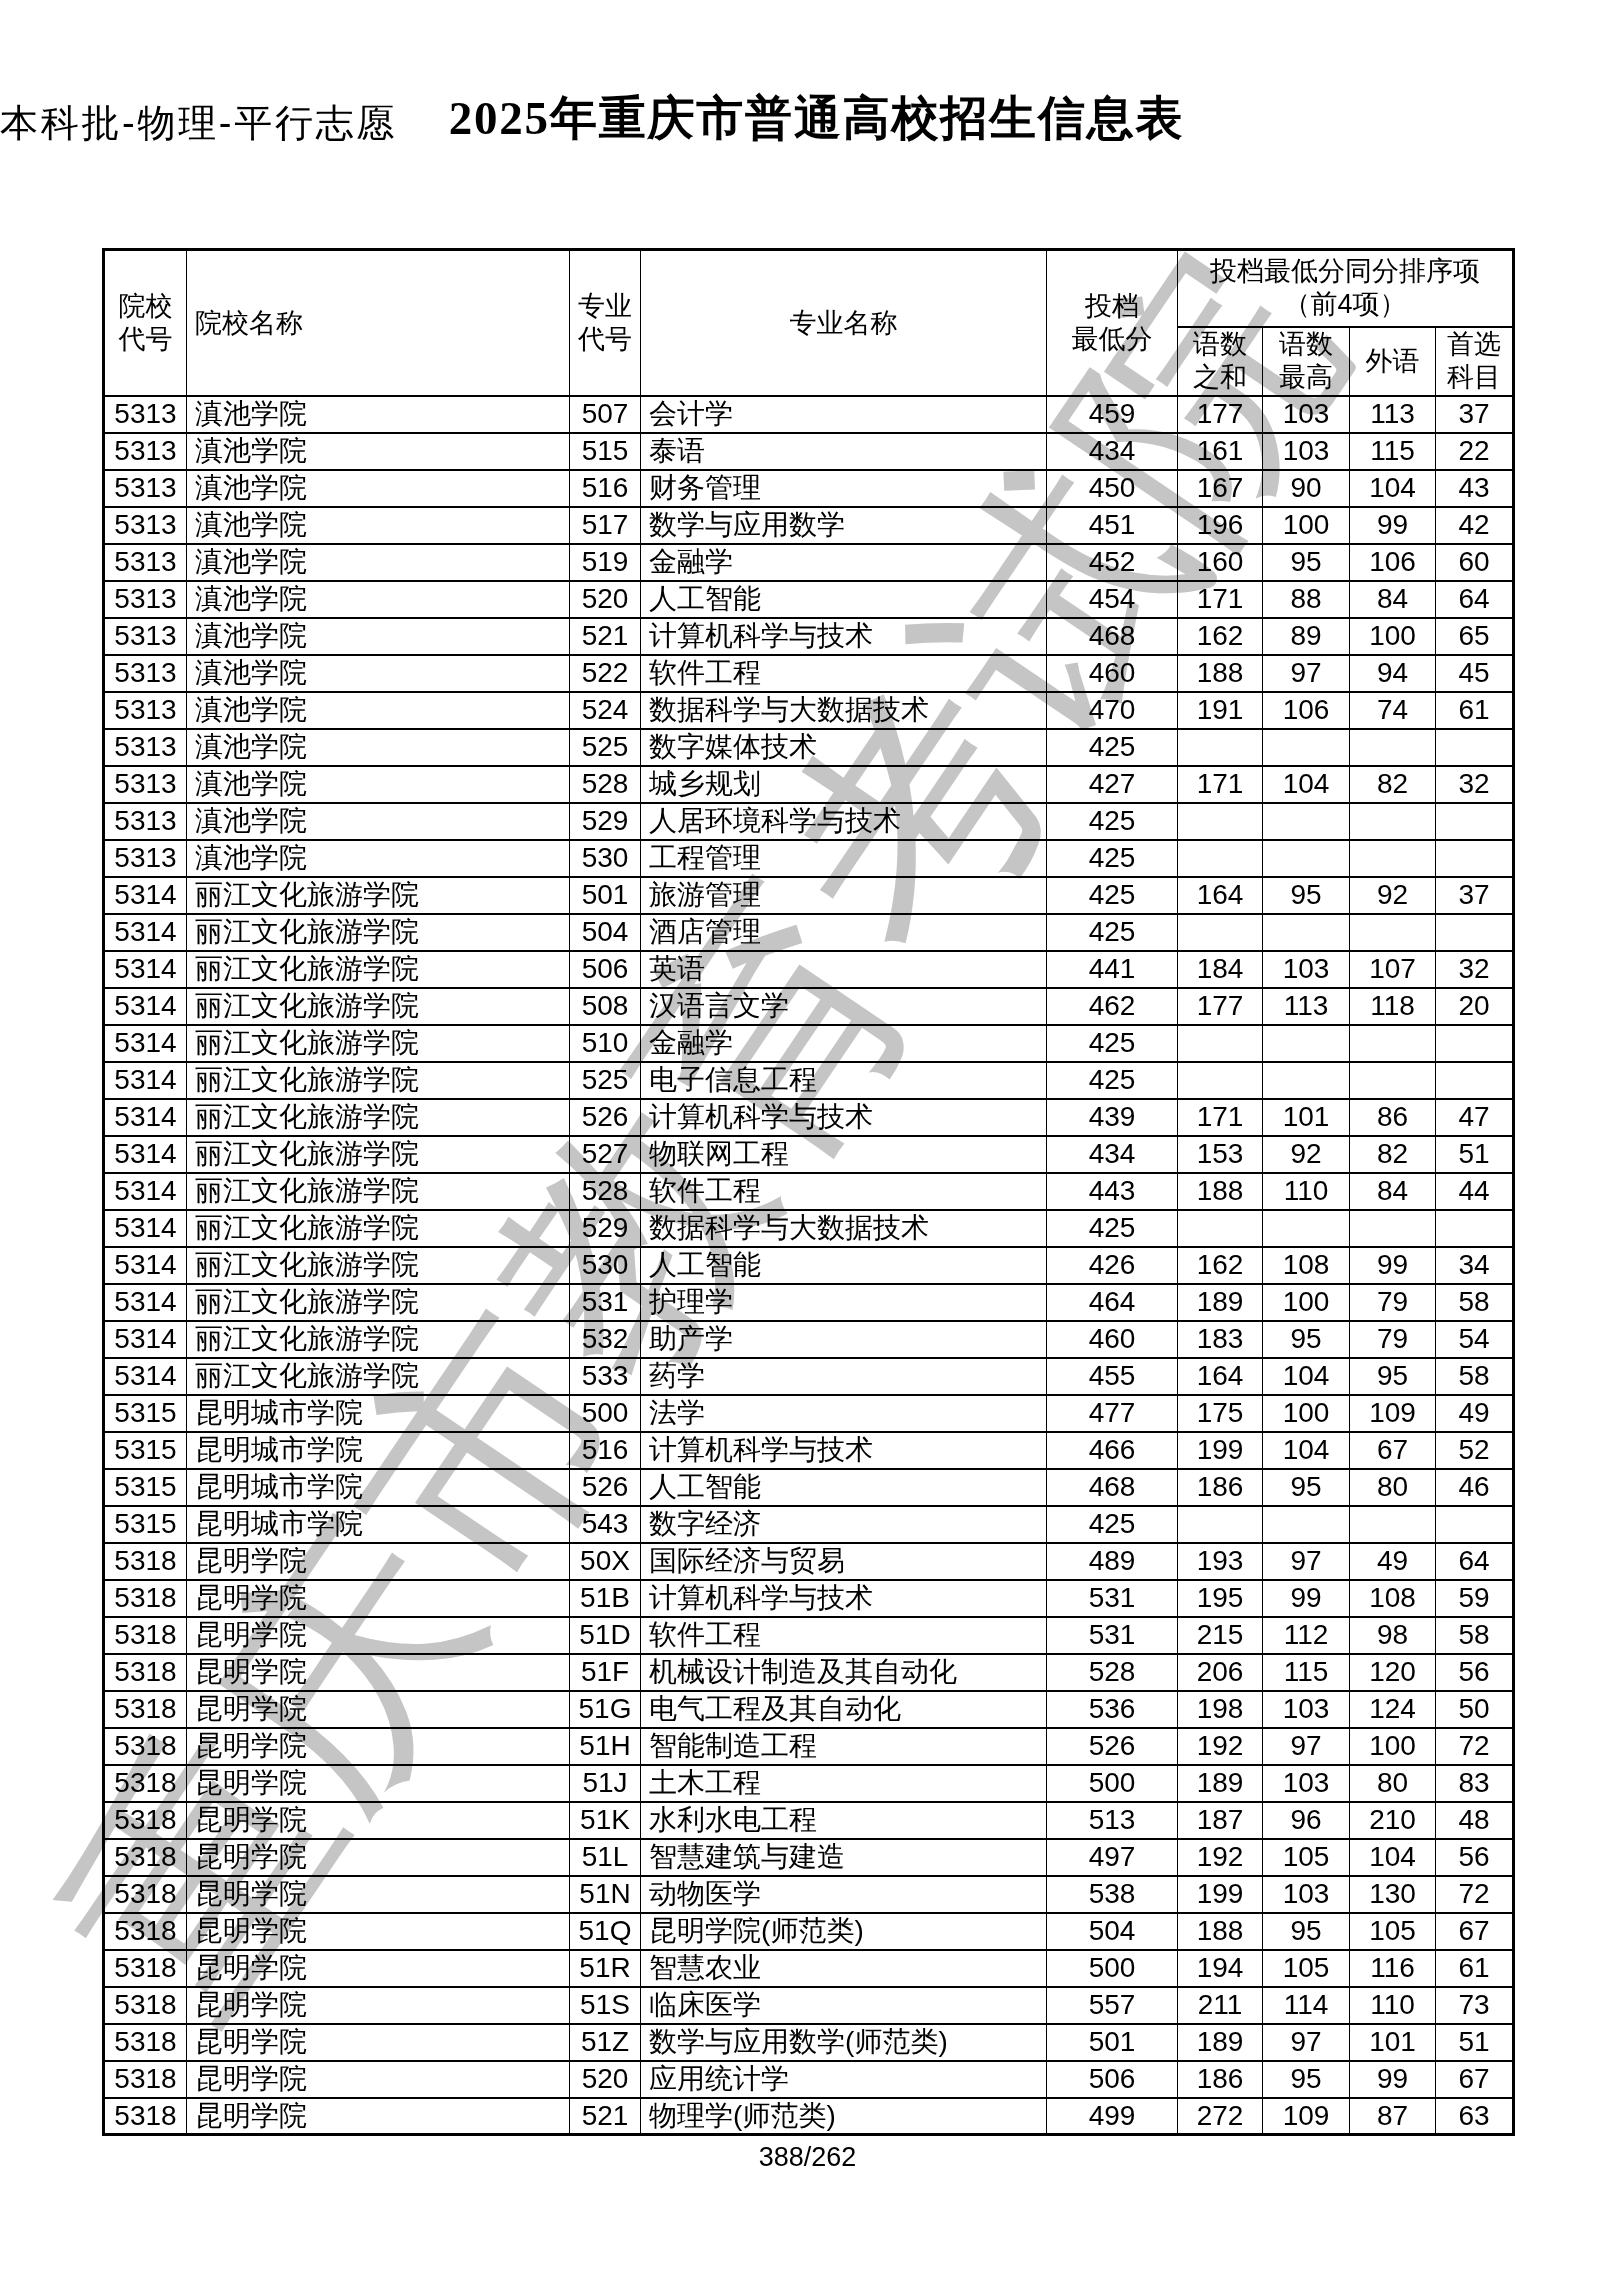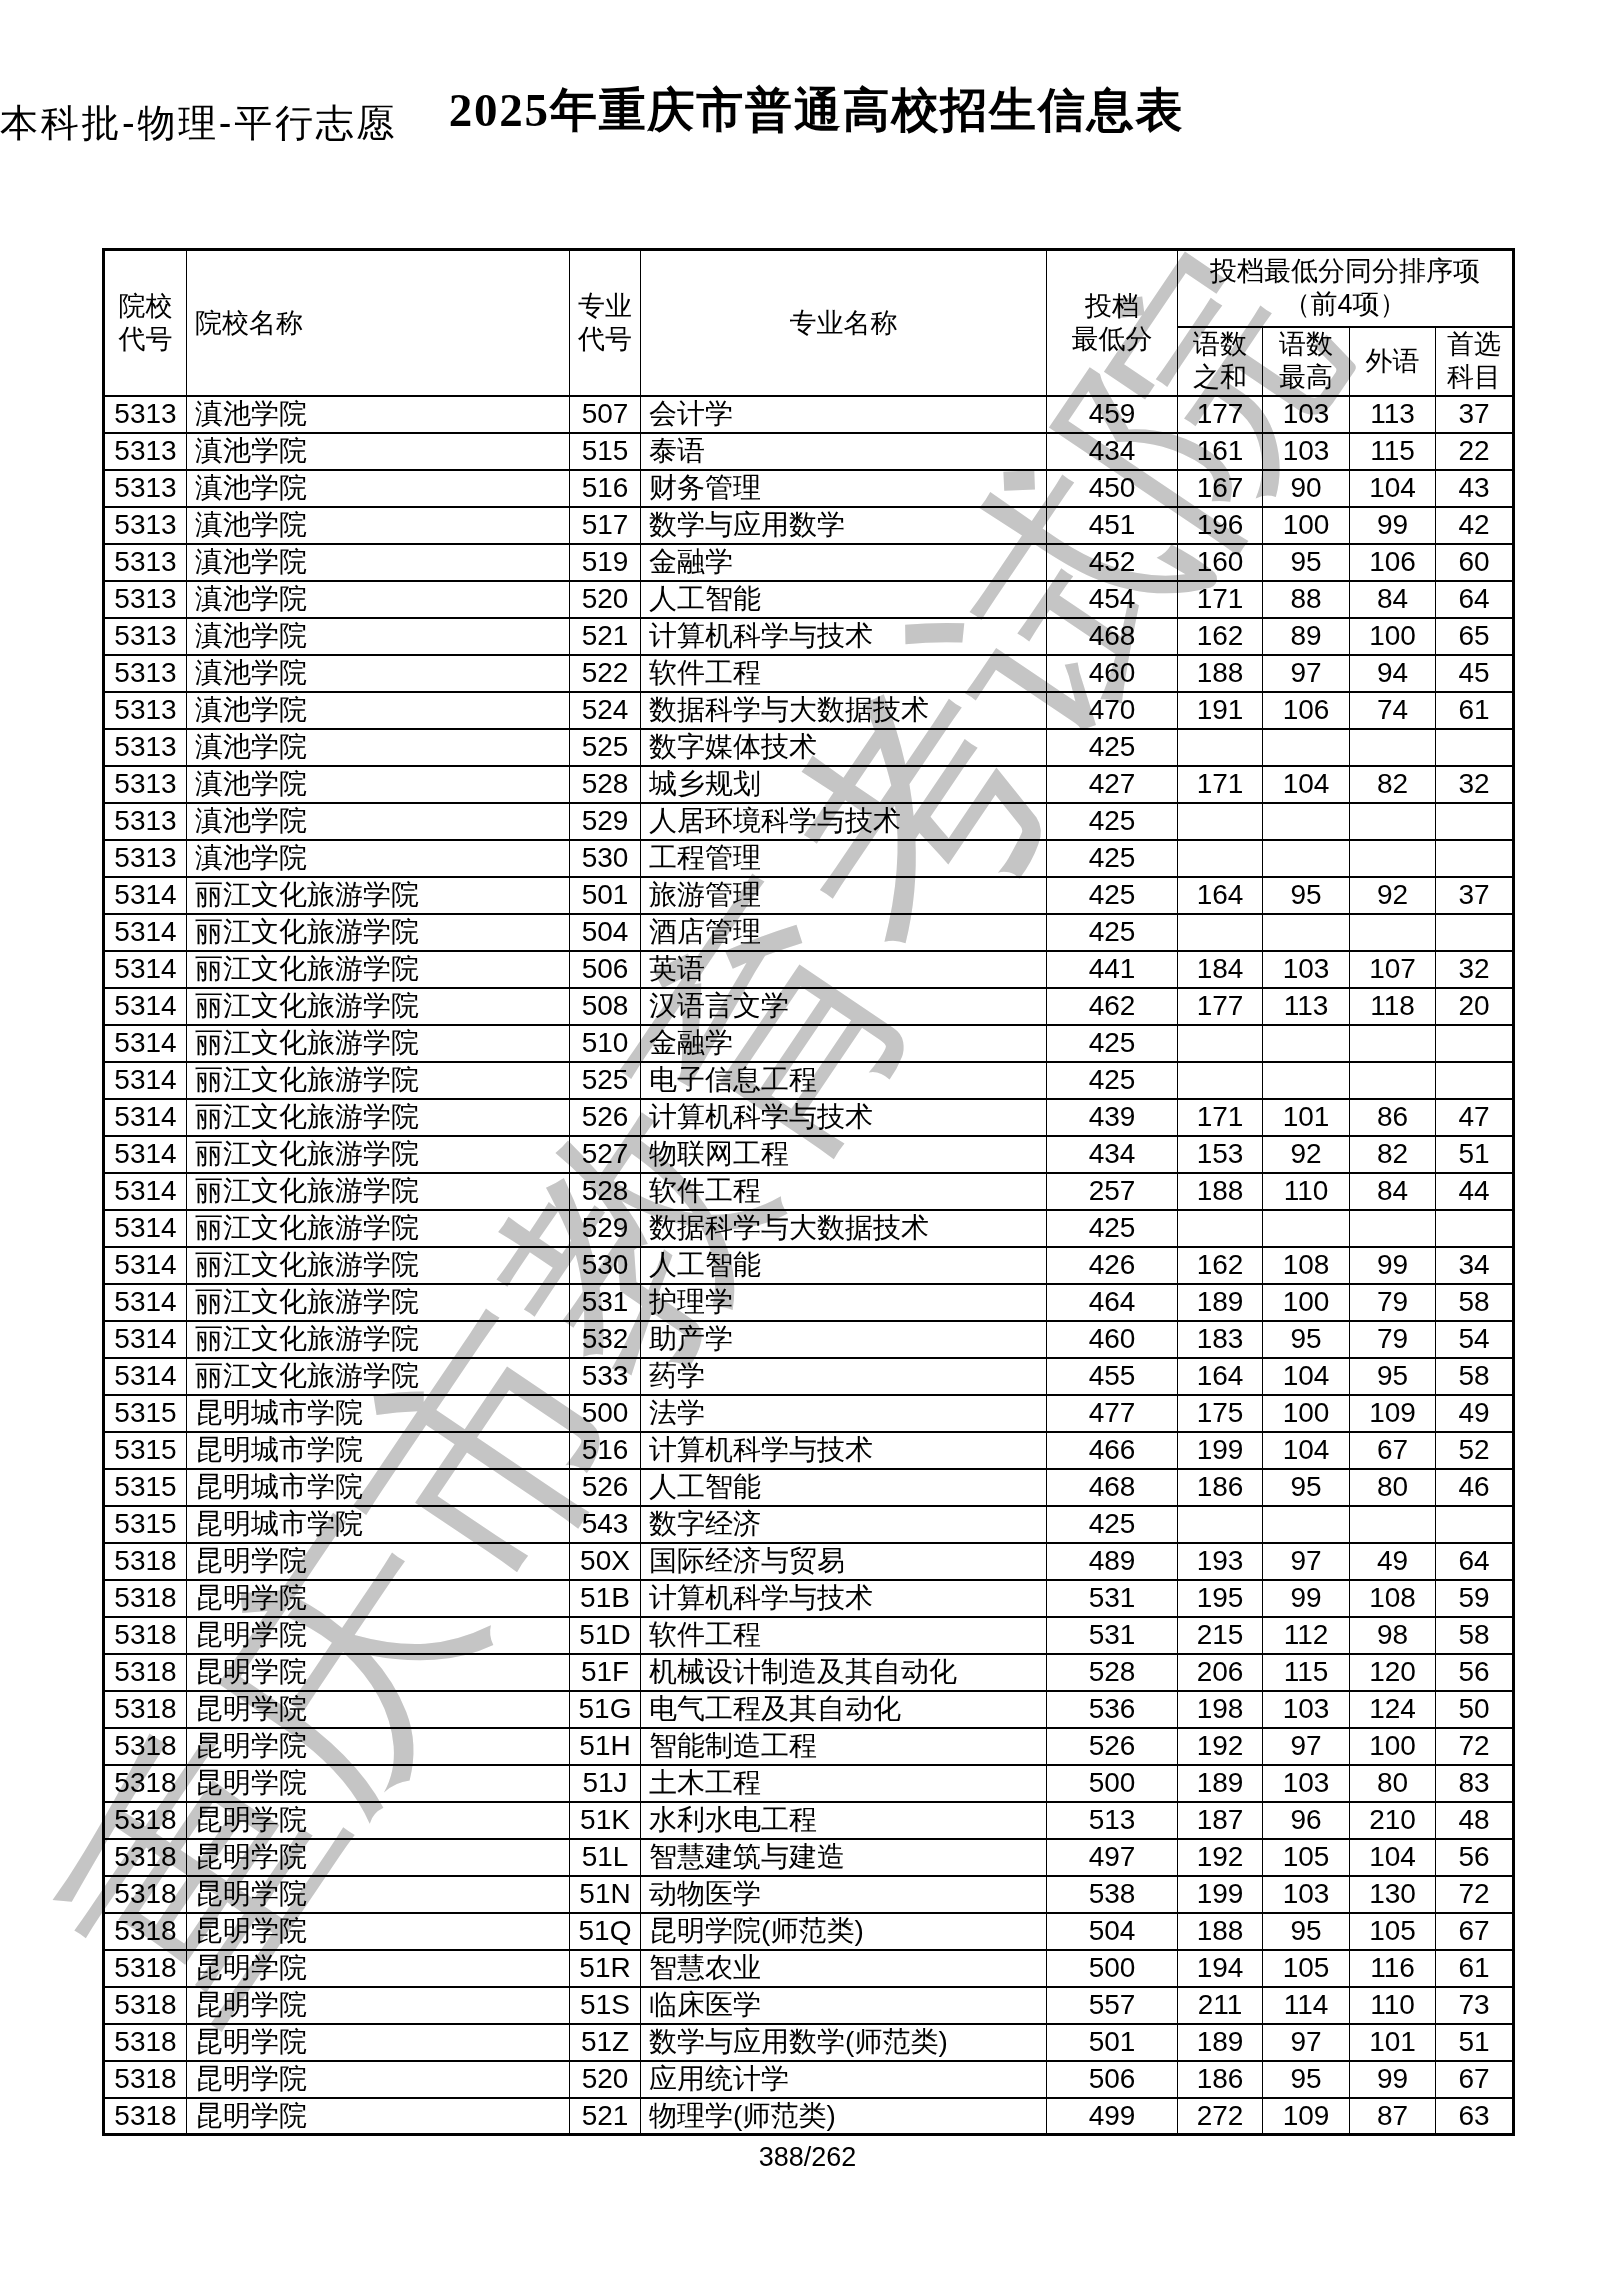--- a/index.html
+++ b/index.html
@@ -31,21 +31,21 @@
     top: 71px;
     width: 100%;
     text-align: center;
     z-index: 1;
   }
   .doc-title {
     font-family: "Liberation Serif", serif;
     font-size: 47px;
     font-weight: 600;
     letter-spacing: 1.8px;
-    margin: 8px;
+    margin: 16px;
     padding-left: 18px;
   }
   .doc-subtitle {
     font-family: Liberation Sans, sans-serif;
     font-size: 38px;
     font-weight: 400;
     letter-spacing: 2.7px;
     margin: 0;
     position: absolute;
     left: 0;
@@ -368,21 +368,21 @@
         <td class="c">153</td>
         <td class="c">92</td>
         <td class="c">82</td>
         <td class="c">51</td>
       </tr>
       <tr>
         <td class="c">5314</td>
         <td class="l">丽江文化旅游学院</td>
         <td class="c">528</td>
         <td class="l">软件工程</td>
-        <td class="c">257</td>
+        <td class="c">443</td>
         <td class="c">188</td>
         <td class="c">110</td>
         <td class="c">84</td>
         <td class="c">44</td>
       </tr>
       <tr>
         <td class="c">5314</td>
         <td class="l">丽江文化旅游学院</td>
         <td class="c">529</td>
         <td class="l">数据科学与大数据技术</td>

